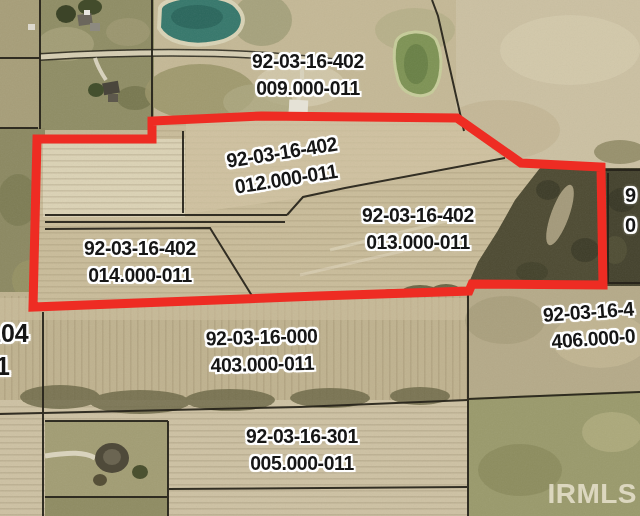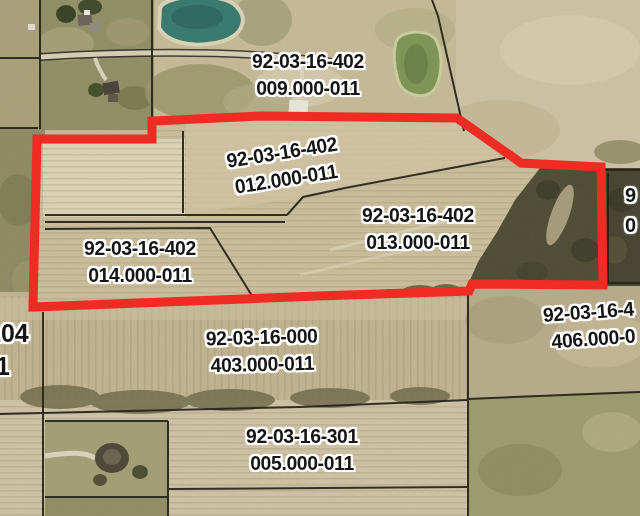--- a/index.html
+++ b/index.html
@@ -210,13 +210,14 @@
   </div>
   <div class="plabel ledgeL">
     <span class="line1">104</span>
     <span class="line2">1</span>
   </div>
   <div class="plabel ledgeR">
     <span class="line1">9</span>
     <span class="line2">0</span>
   </div>
 
+  <div class="watermark">IRMLS</div>
 </div>
 
 </body></html>

